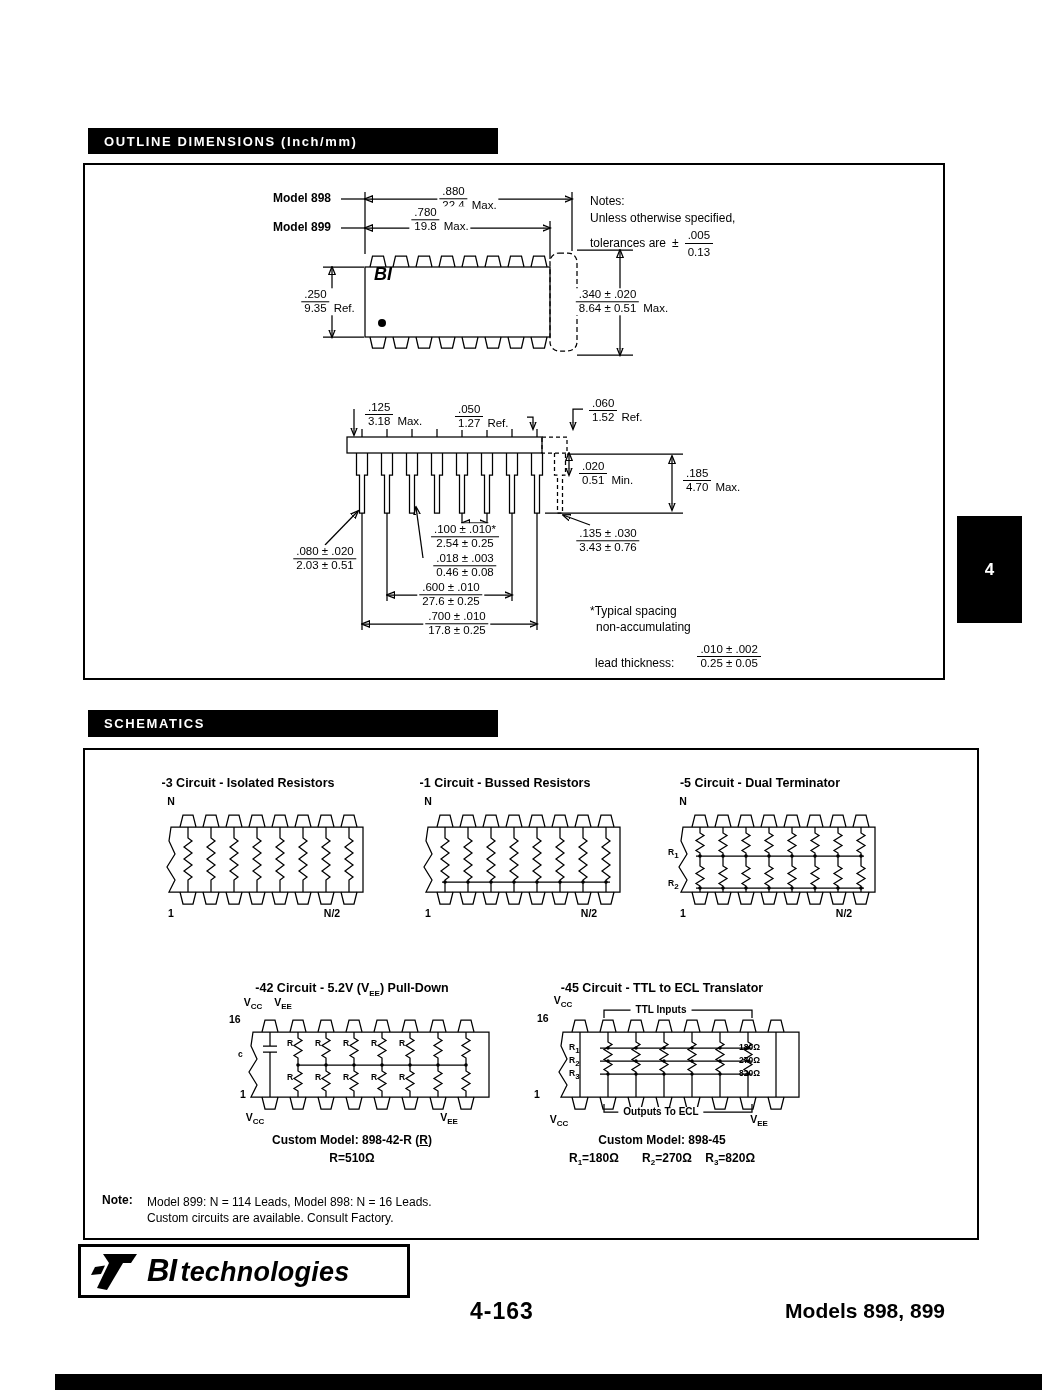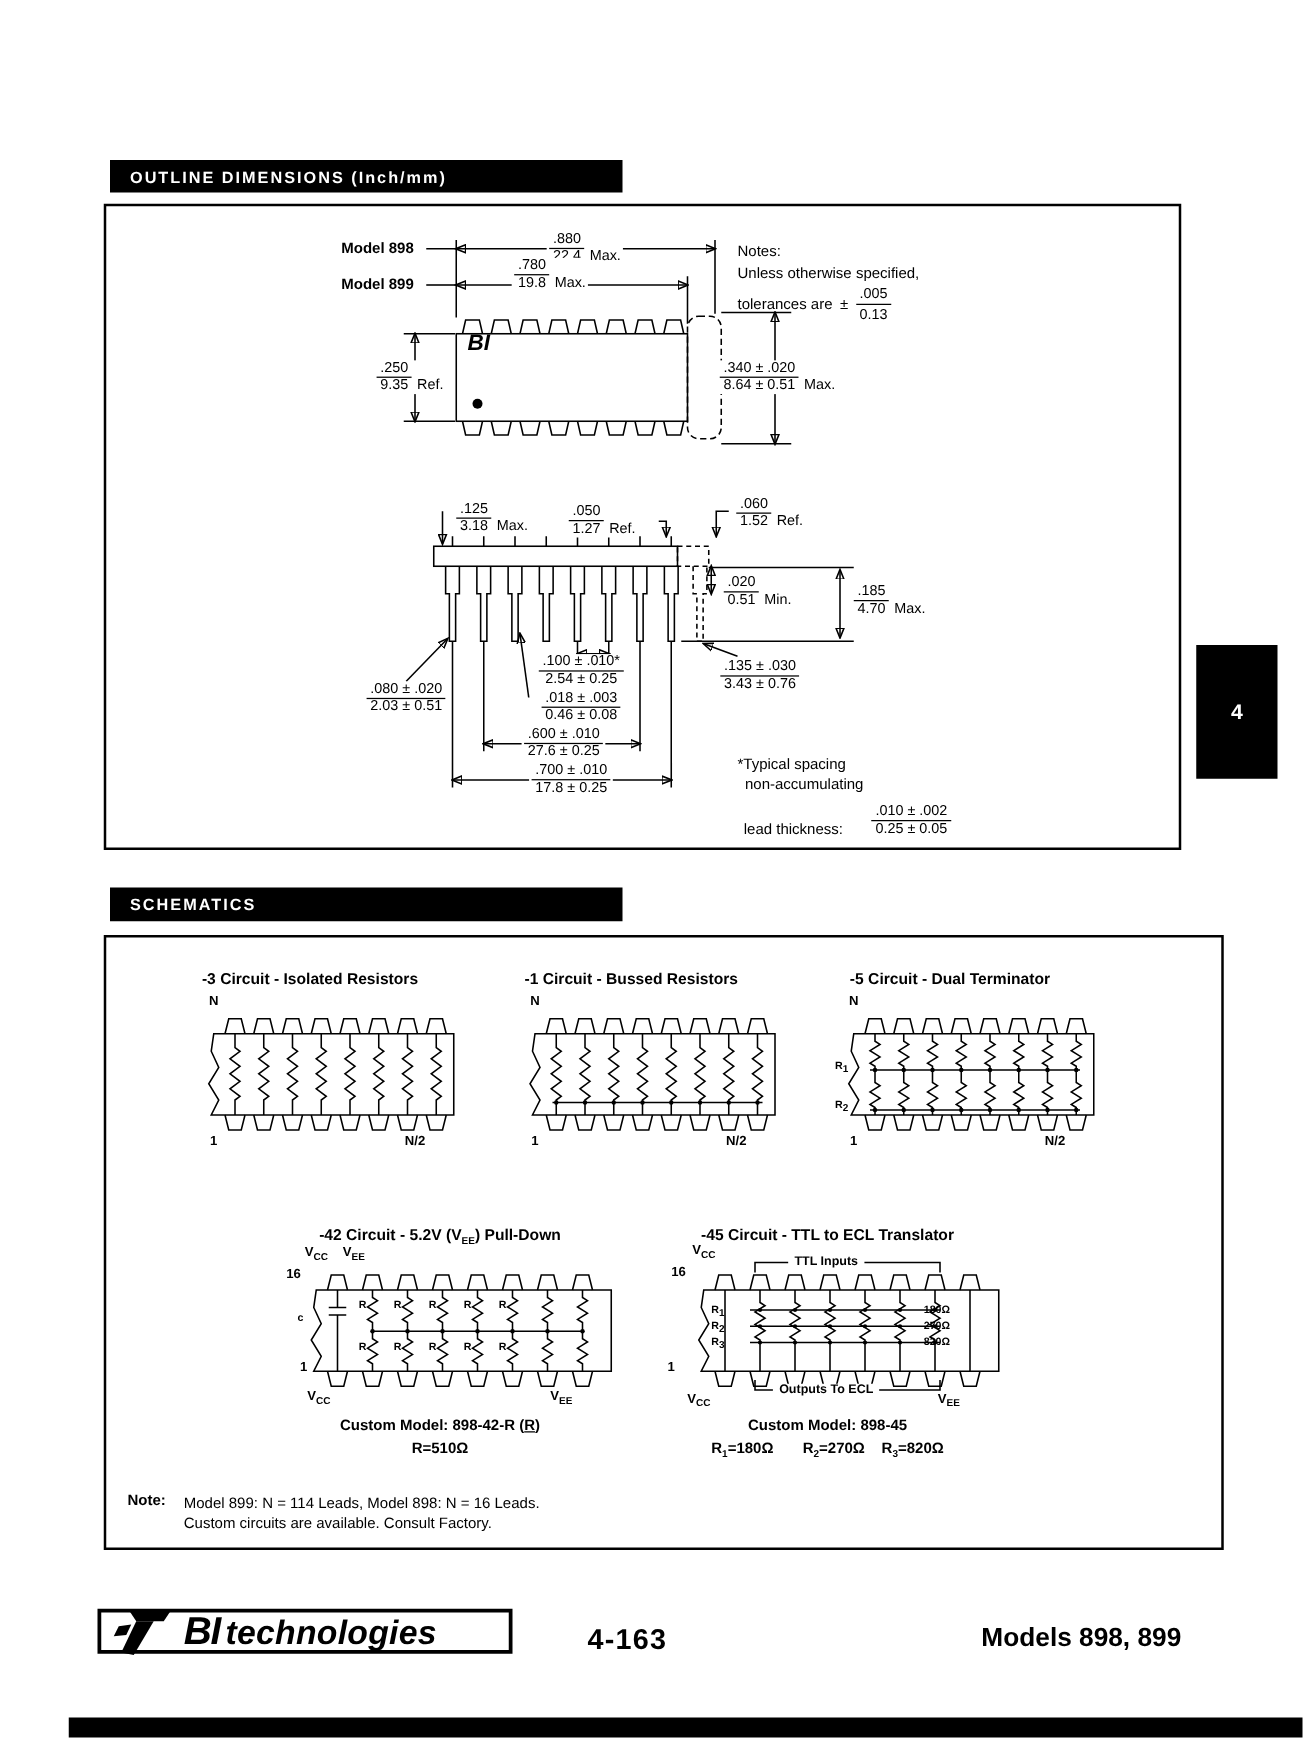--- a/index.html
+++ b/index.html
@@ -498,21 +498,21 @@
     </span>
 
     <span class="lbl" style="left:17px;top:444px">Note:</span>
     <div class="note" style="left:62px;top:444px;font-weight:normal">
       <div>Model 899: N = 114 Leads, Model 898: N = 16 Leads.</div>
       <div>Custom circuits are available.  Consult Factory.</div>
     </div>
   </div>
 </div>
 
-<div class="footer-brand" style="left:78px;top:1287px;width:332px;height:36px">
+<div class="footer-brand" style="left:78px;top:1244px;width:332px;height:54px">
   <svg width="50" height="42" viewBox="0 0 50 42">
     <path d="M14,4 L48,4 L42,13 L20,13 Z" fill="#000"></path>
     <path d="M20,13 L34,13 L18,40 L8,38 Z" fill="#000"></path>
     <path d="M6,17 L16,15.5 L12,24 L2,25 Z" fill="#000"></path>
   </svg>
   <span>
     <span class="brand-bi">BI</span>
     <span class="brand-rest">technologies</span>
   </span>
 </div>

